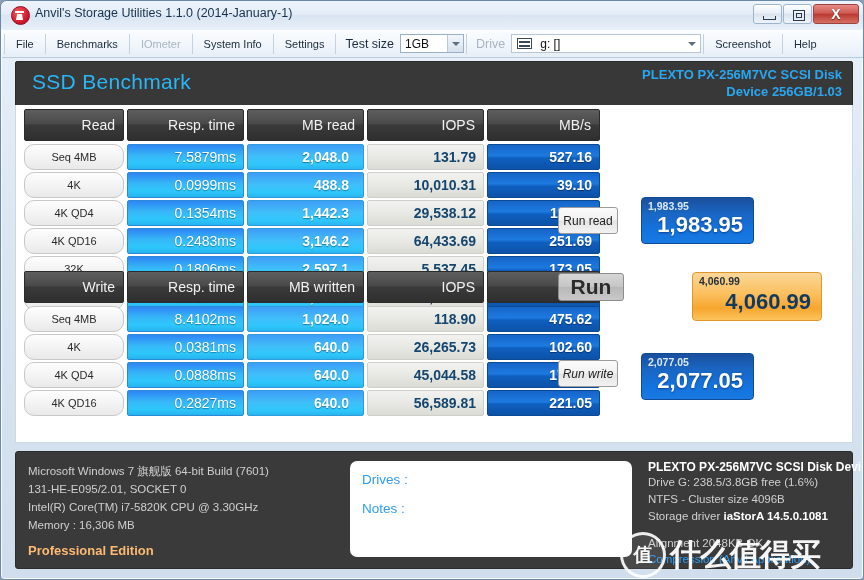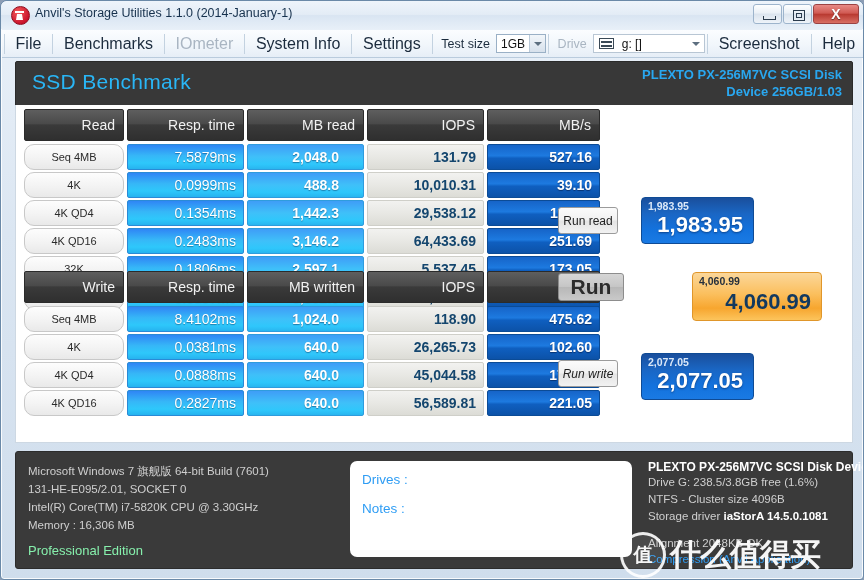--- a/index.html
+++ b/index.html
@@ -65,21 +65,21 @@
 
   
   .toolbar{
     position:absolute;left:1px;top:29px;width:862px;height:27px;
     background:linear-gradient(180deg,#fbfdff 0%,#f1f6fb 55%,#e6eef7 100%);
     border-bottom:1px solid #b9cbdd;
     display:flex;align-items:center;
   }
   .tb-sep{width:1px;height:20px;background:#c3d2e0;margin:0 2px;}
   .tb-item{
-    font-size:16px;color:#1b2b3d;padding:3px 9px;white-space:nowrap;cursor:default;
+    font-size:11px;color:#1b2b3d;padding:3px 9px;white-space:nowrap;cursor:default;
   }
   .tb-item.disabled{color:#a9b5c2;}
   .tb-label{font-size:12.5px;color:#1b2b3d;padding:3px 6px 3px 7px;white-space:nowrap;}
   .tb-label.disabled{color:#a9b5c2;}
   .combo{
     height:19px;box-sizing:border-box;border:1px solid #9ab0c6;background:#fff;
     display:flex;align-items:center;position:relative;
   }
   .combo .cval{font-size:12px;color:#111;padding:0 4px;white-space:nowrap;flex:1;}
   .combo .carr{
@@ -134,21 +134,21 @@
   .tbl.write{top:166px;}
   .row{display:flex;height:26px;margin-bottom:2px;}
   .row.hdr{height:32px;margin-bottom:3px;text-align:center;}
   .cell{
     box-sizing:border-box;margin-right:3px;border-radius:2px;
     display:flex;align-items:center;
     font-size:14px;
   }
   .cell.c0{width:100px;justify-content:center;}
   .cell.c1{width:117px;justify-content:flex-end;padding-right:7px;}
-  .cell.c2{width:117px;justify-content:flex-end;padding-right:24px;}
+  .cell.c2{width:117px;justify-content:flex-end;padding-right:14px;}
   .cell.c3{width:117px;justify-content:flex-end;padding-right:7px;}
   .cell.c4{width:113px;justify-content:flex-end;padding-right:7px;margin-right:0;padding-left:8px;}
 
   .hdr .cell{
     background:linear-gradient(180deg,#5e5e5e 0%,#4a4a4a 45%,#3a3a3a 50%,#2f2f2f 100%);
     color:#f1f1f1;font-size:14px;justify-content:flex-end;padding-right:8px;
     border:1px solid #2b2b2b;
   }
   .hdr .cell.c0{justify-content:flex-end;}
 
@@ -218,21 +218,21 @@
   .score.total .big{color:#12395f;}
 
   
   .bottom{
     position:absolute;left:14px;top:450px;width:836px;height:116px;
     background:#3a3a3a;border:1px solid #2c2c2c;border-radius:3px;
   }
   .sysinfo{position:absolute;left:12px;top:10px;width:310px;}
   .sysinfo div{font-size:11.5px;color:#cfcfcf;line-height:18px;white-space:nowrap;}
   .sysinfo .edition{
-    color:#86efac;font-weight:normal;font-size:13px;margin-top:8px;
+    color:#fdba74;font-weight:bold;font-size:13px;margin-top:8px;
   }
   .notesbox{
     position:absolute;left:334px;top:9px;width:282px;height:96px;
     background:#fff;border-radius:7px;
   }
   .notesbox div{
     font-size:13.5px;color:#2f9df4;margin:8px 0 0 12px;line-height:21px;
   }
   .driveinfo{position:absolute;left:632px;top:8px;width:232px;}
   .driveinfo .d-title{font-size:12px;font-weight:bold;color:#ffffff;white-space:nowrap;}

